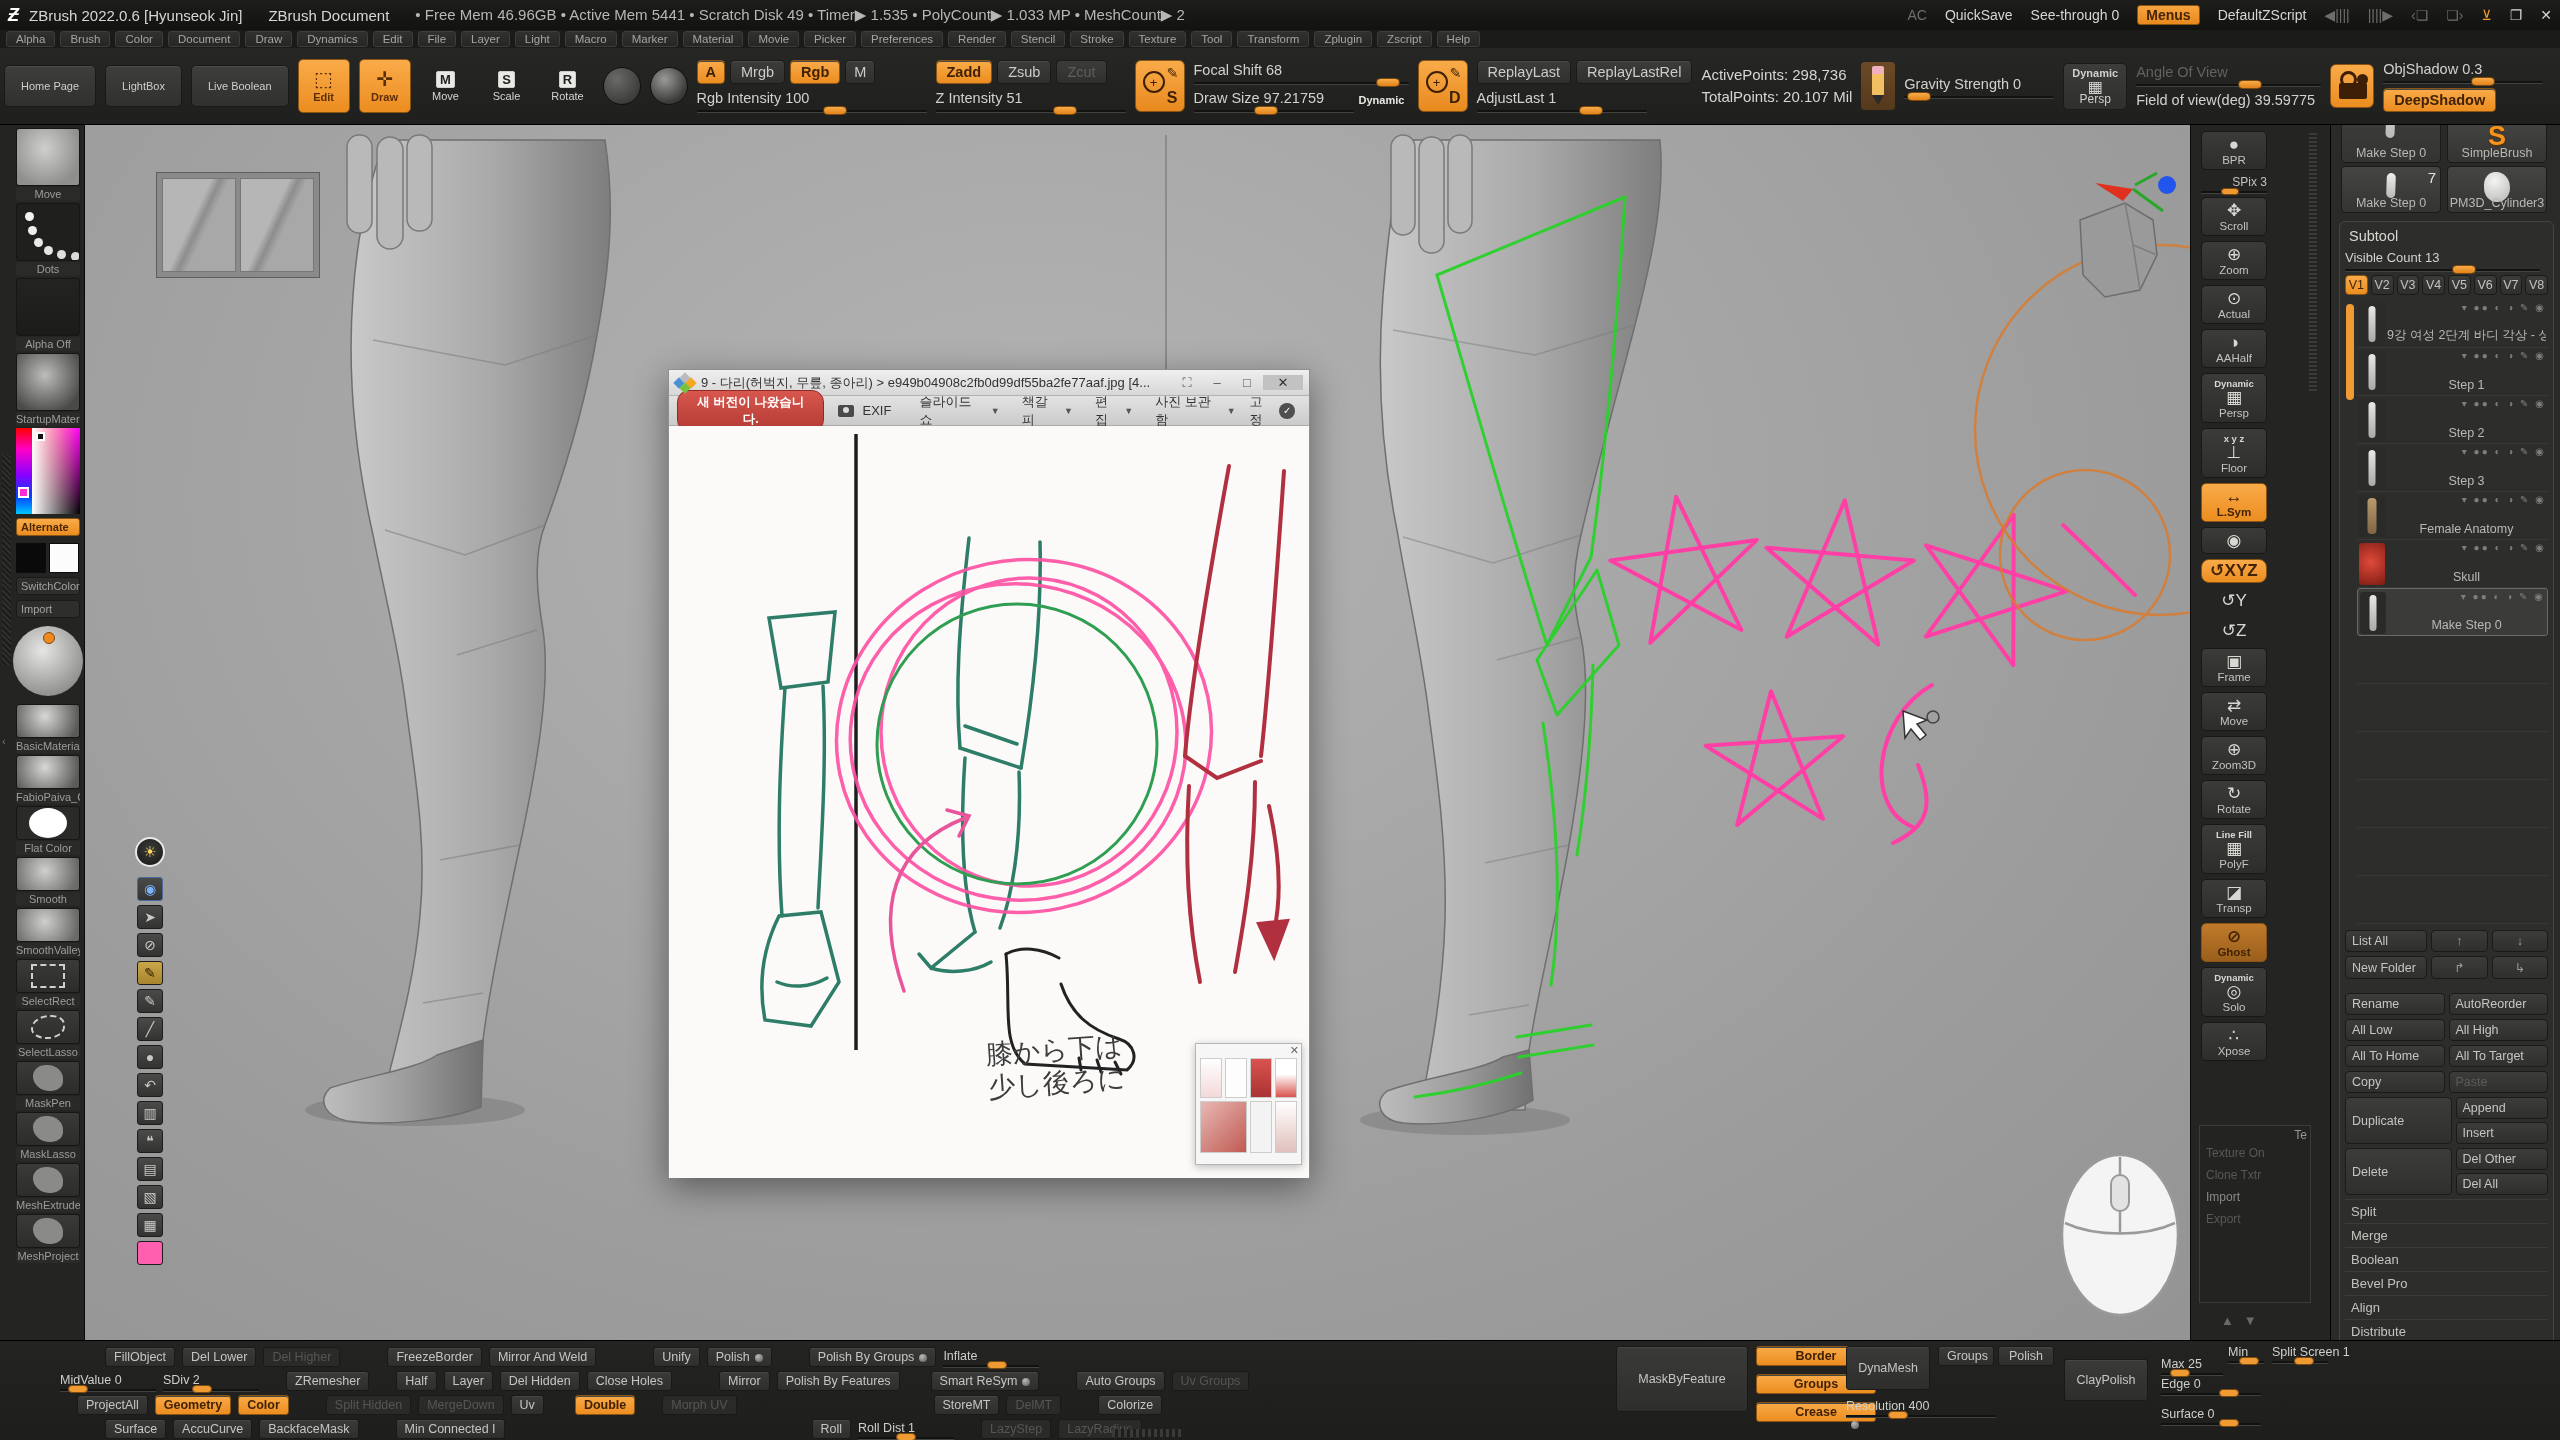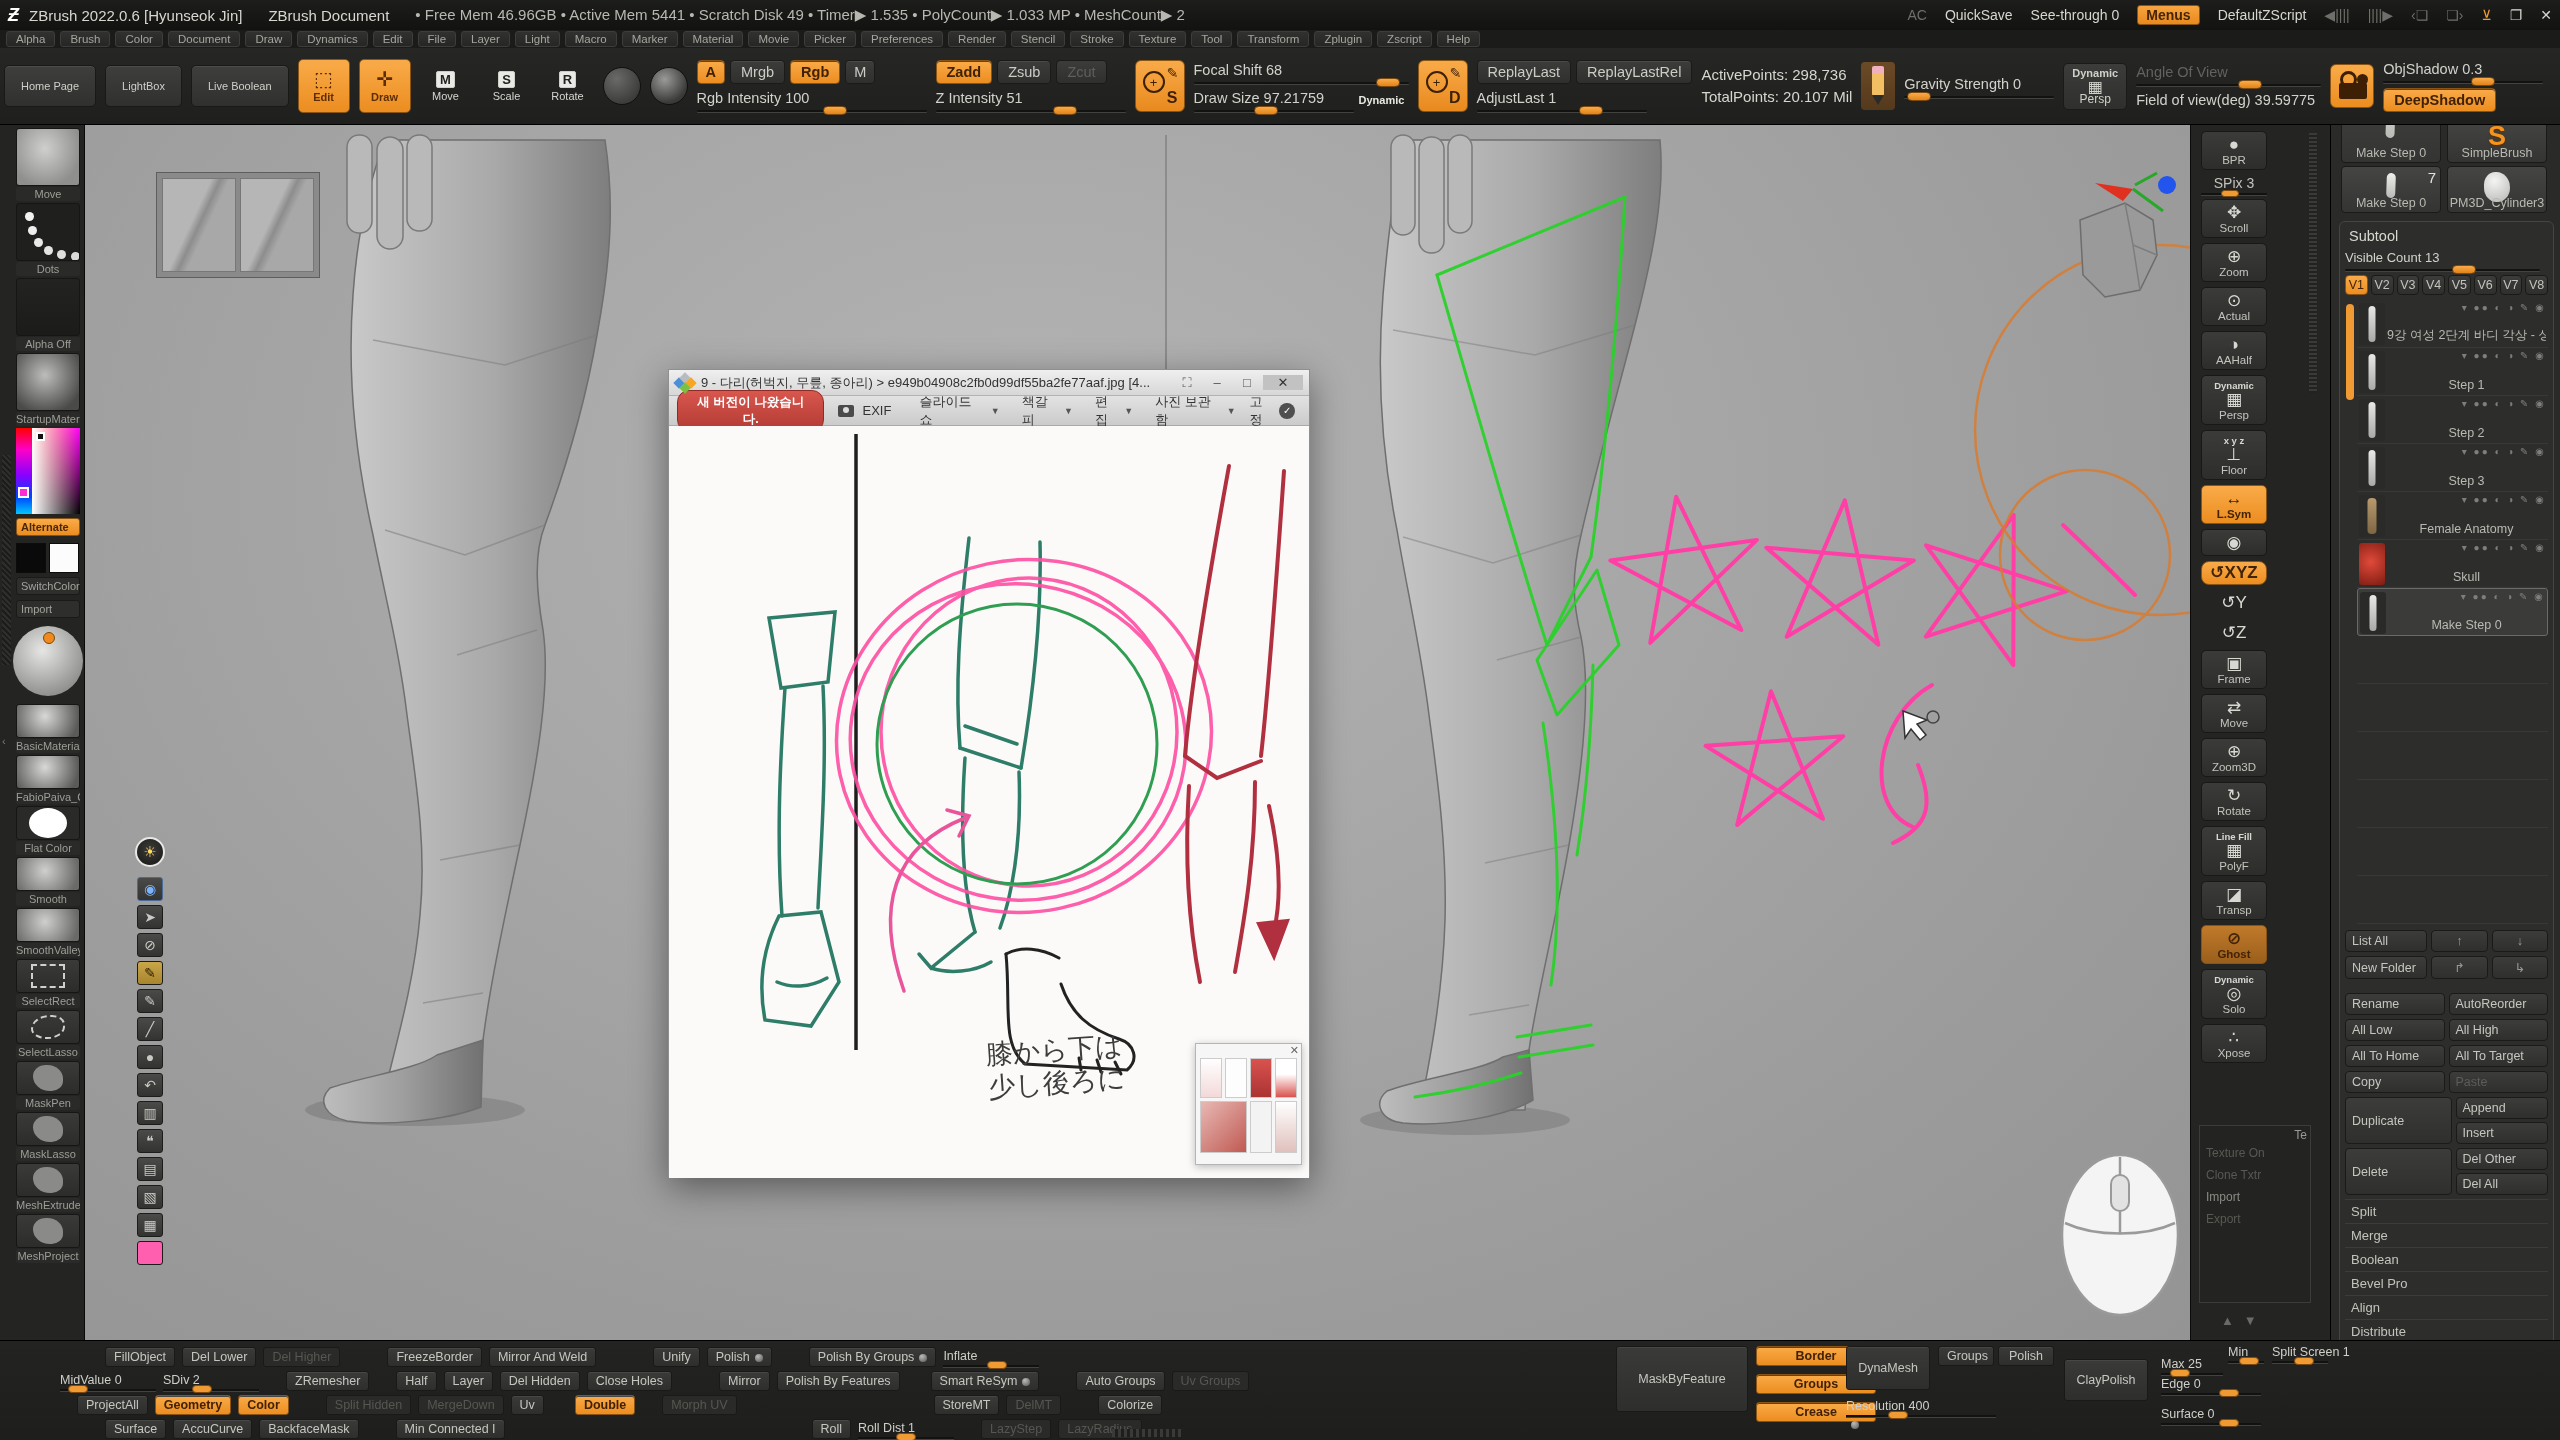--- a/index.html
+++ b/index.html
@@ -115,21 +115,21 @@
   
   #righttray{position:absolute;left:2190px;top:0;width:140px;height:100%;background:#242422;border-left:1px solid #0a0a0a;padding:6px 0 0 10px}
   .rt{width:66px;margin-bottom:5px;background:linear-gradient(#3b3b39,#2d2d2b);border:1px solid #181816;border-radius:5px;color:#c3c3be;font-size:11.5px;text-align:center;padding:4px 0 3px}
   .rt .top{font-size:9.5px;font-weight:bold;color:#d8d8d3;display:block}
   .rt .g{display:block;font-size:17px;line-height:18px;color:#d8d8d3}
   .rt.on{background:linear-gradient(#f9ab49,#ec8d20);color:#422305;border-color:#8a5514;font-weight:bold}
   .rt.on .g{color:#422305}
   .rt.ghoston{background:linear-gradient(#c07a2a,#9a5f1c)}
   .rt.pill{padding:2px 7px;border-radius:8px}
   .rt.naked{background:none;border:none}
-  .rtslider{width:66px;color:#c3c3be;font-size:14px;text-align:center;margin-bottom:4px}
+  .rtslider{width:66px;color:#c3c3be;font-size:12px;text-align:right;margin-bottom:4px}
   .rtslider .track{position:relative;height:2px;background:#121210;box-shadow:0 1px 0 #42423f;margin-top:2px}
   .rtslider .knob{position:absolute;top:-3px;width:18px;height:7px;border-radius:4px;background:#f09a34;border:1px solid #7c4a0e}
   #texbox{position:absolute;left:8px;top:1000px;width:112px;height:178px;border:1px solid #3c3c3a;background:#232321;color:#8a8a85;font-size:12px;padding:20px 6px 0}
   #texbox .te{position:absolute;right:3px;top:2px;color:#9a9a95}
   #texbox .ti{margin-bottom:8px}
   #texbox .ti.dim{color:#585854}
   #rtarrows{position:absolute;left:30px;top:1188px;color:#6a6a66;font-size:13px;letter-spacing:10px}
   #rtdots{position:absolute;left:118px;top:8px;width:8px;height:260px;background:repeating-linear-gradient(#3a3a38 0 2px,#222 2px 4px)}
 
   

